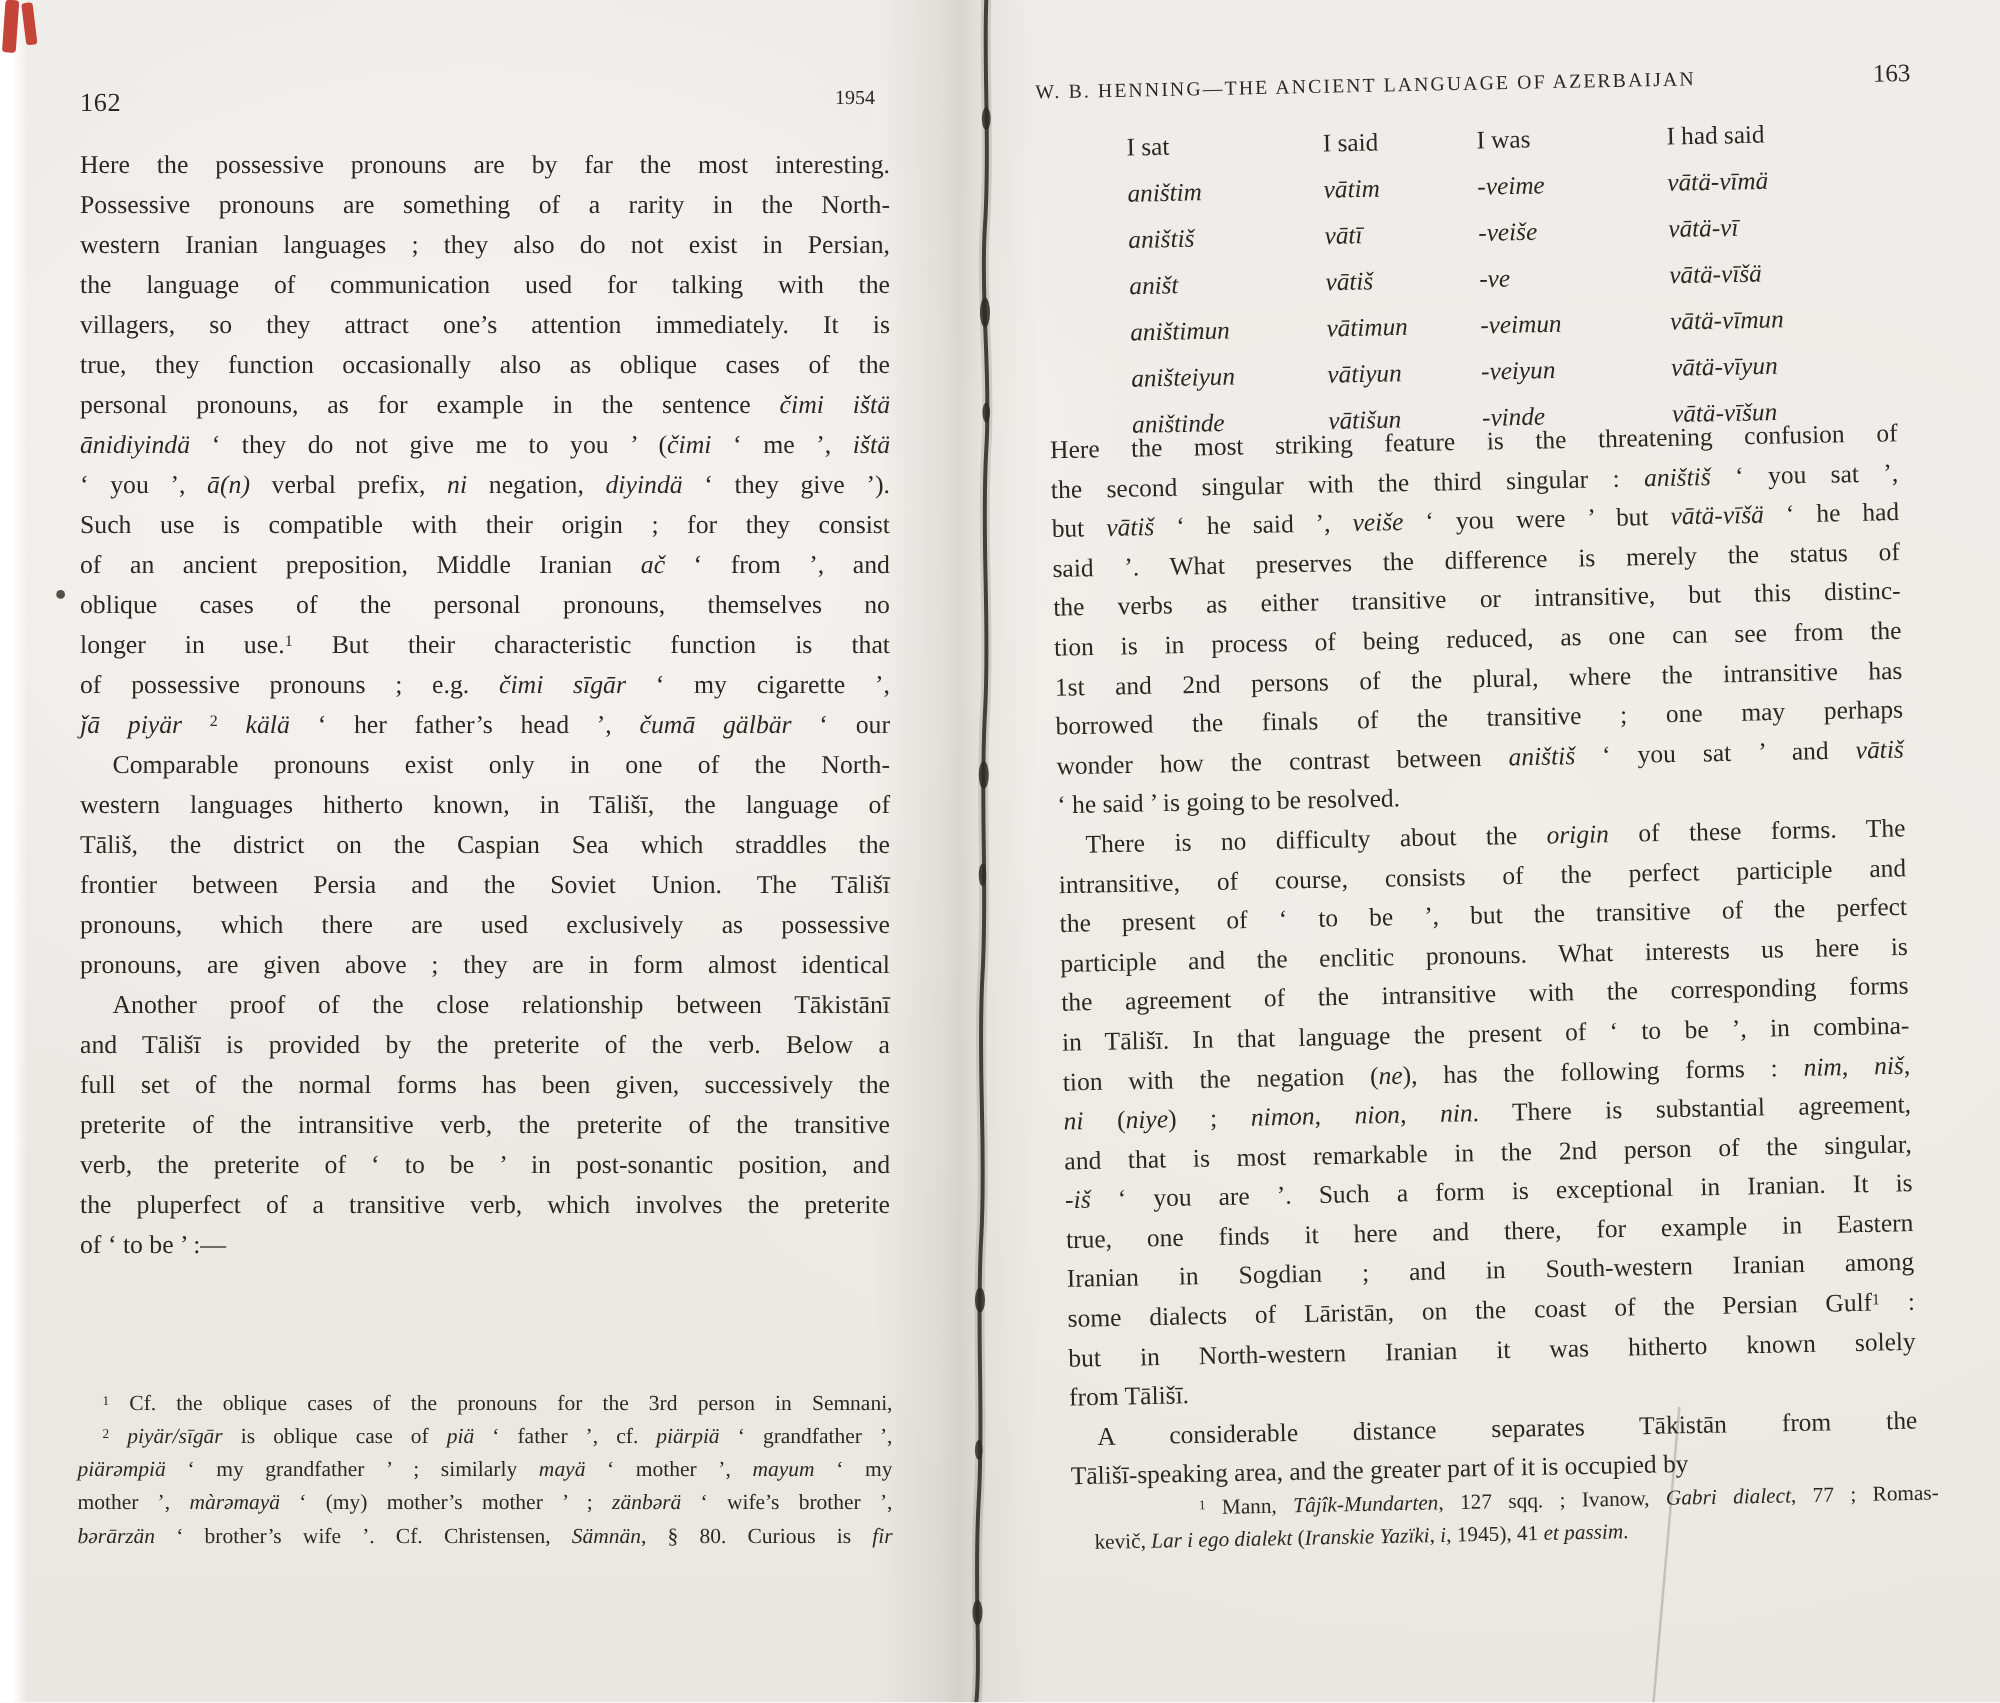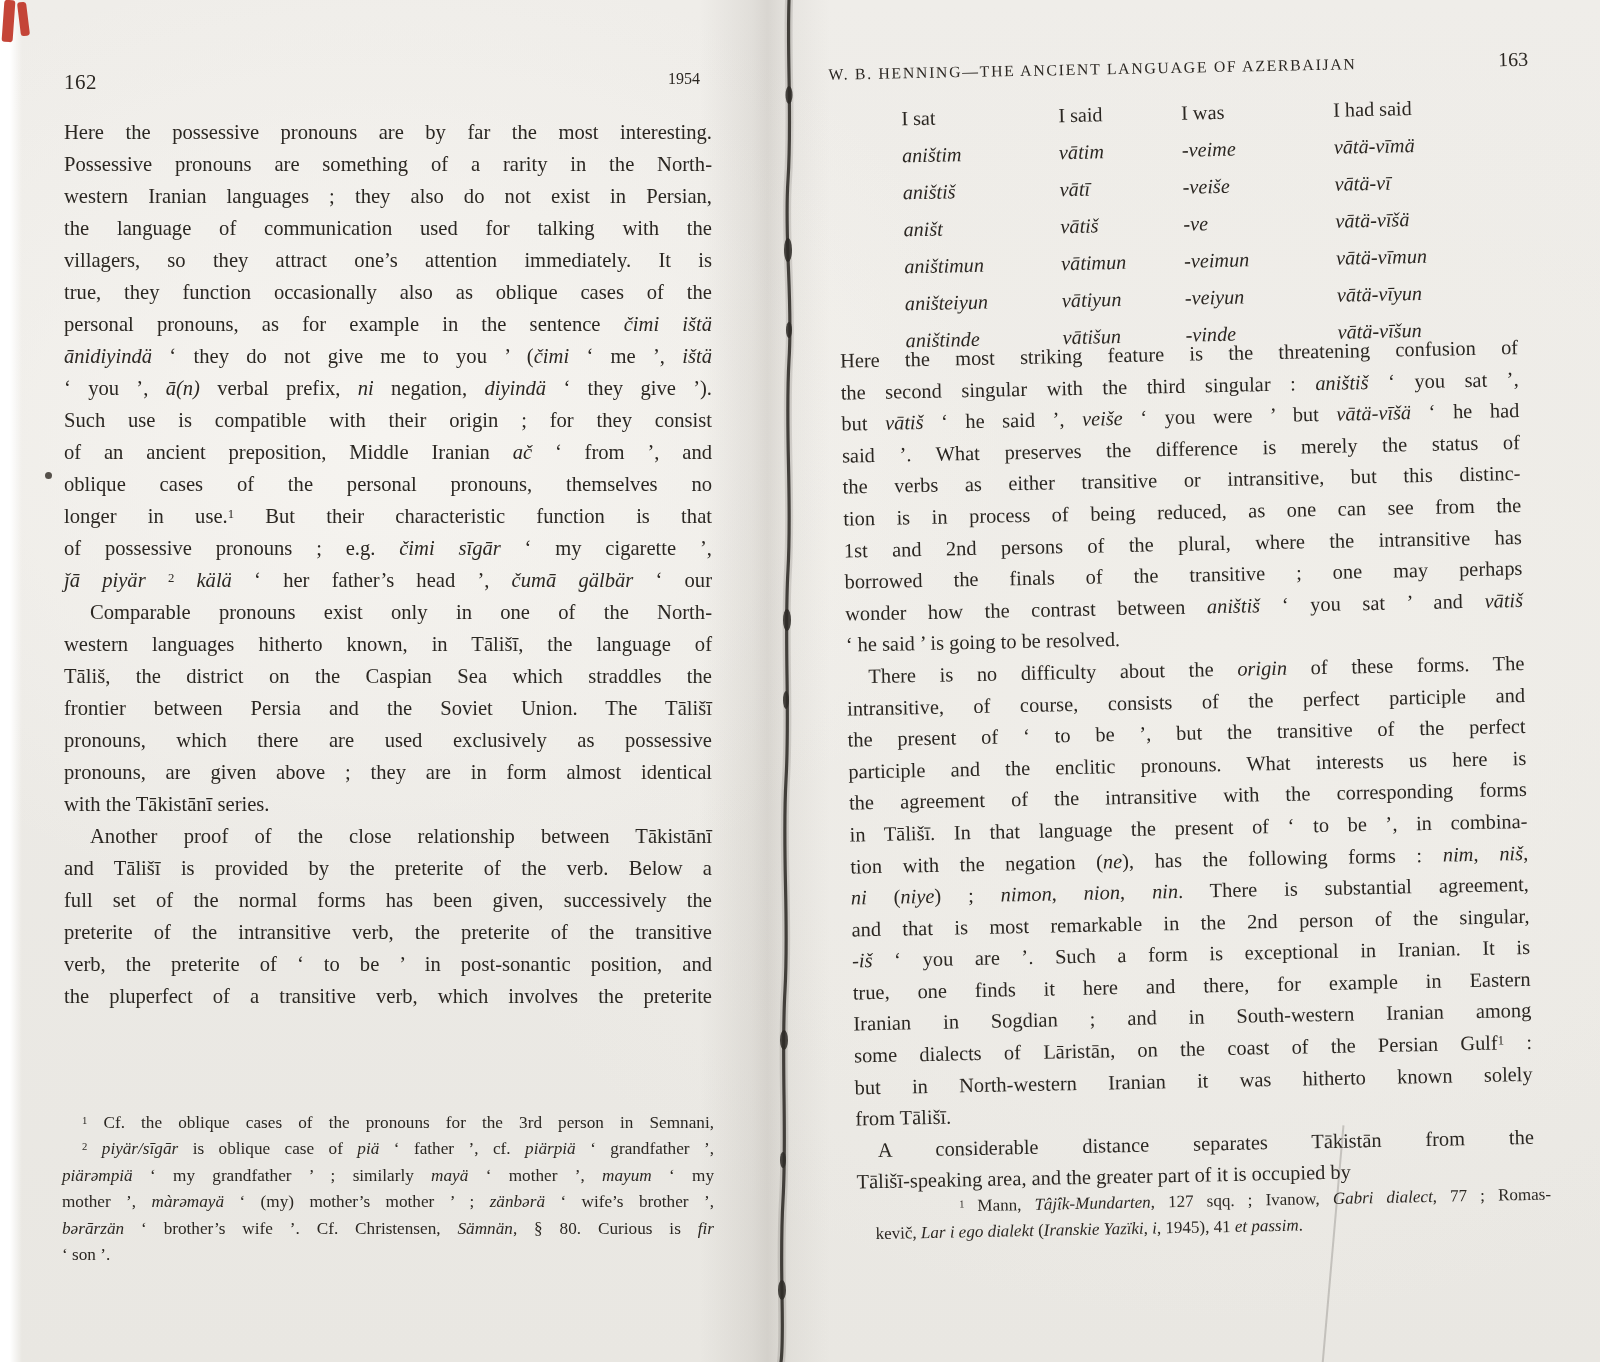--- a/index.html
+++ b/index.html
@@ -79,38 +79,37 @@
         <div class="line">oblique cases of the personal pronouns, themselves no</div>
         <div class="line"><span>longer in use.</span><sup>1</sup><span>  But their characteristic function is that</span></div>
         <div class="line"><span>of possessive pronouns ;  e.g. </span><span class="it">čimi sīgār</span><span> ‘ my cigarette ’,</span></div>
         <div class="line"><span class="it">ǰā piyär</span><span> </span><sup>2</sup><span> </span><span class="it">kälä</span><span> ‘ her father’s head ’, </span><span class="it">čumā gälbär</span><span> ‘ our</span></div>
         <div class="line ind">Comparable pronouns exist only in one of the North-</div>
         <div class="line">western languages hitherto known, in Tālišī, the language of</div>
         <div class="line">Tāliš, the district on the Caspian Sea which straddles the</div>
         <div class="line">frontier between Persia and the Soviet Union.  The Tālišī</div>
         <div class="line">pronouns, which there are used exclusively as possessive</div>
         <div class="line">pronouns, are given above ;  they are in form almost identical</div>
-        <div class="line last">with the Tākistānī series.</div>
         <div class="line ind">Another proof of the close relationship between Tākistānī</div>
         <div class="line">and Tālišī is provided by the preterite of the verb.  Below a</div>
         <div class="line">full set of the normal forms has been given, successively the</div>
         <div class="line">preterite of the intransitive verb, the preterite of the transitive</div>
         <div class="line">verb, the preterite of ‘ to be ’ in post-sonantic position, and</div>
         <div class="line">the pluperfect of a transitive verb, which involves the preterite</div>
+        <div class="line last">of ‘ to be ’ :—</div>
       </div>
 
     <div class="abs" id="margin-dot"></div>
 
     <div class="abs" id="left-footnotes">
         <div class="line ind"><sup>1</sup><span> Cf. the oblique cases of the pronouns for the 3rd person in Semnani,</span></div>
         <div class="line ind"><sup>2</sup><span> </span><span class="it">piyär/sīgār</span><span> is oblique case of </span><span class="it">piä</span><span> ‘ father ’, cf. </span><span class="it">piärpiä</span><span> ‘ grandfather ’,</span></div>
         <div class="line"><span class="it">piärəmpiä</span><span> ‘ my grandfather ’ ;  similarly </span><span class="it">mayä</span><span> ‘ mother ’, </span><span class="it">mayum</span><span> ‘ my</span></div>
         <div class="line"><span>mother ’, </span><span class="it">màrəmayä</span><span> ‘ (my) mother’s mother ’ ;  </span><span class="it">zänbərä</span><span> ‘ wife’s brother ’,</span></div>
         <div class="line"><span class="it">bərārzän</span><span> ‘ brother’s wife ’.  Cf. Christensen, </span><span class="it">Sämnän</span><span>, § 80.  Curious is </span><span class="it">fir</span></div>
-        <div class="line last">‘ son ’.</div>
       </div>
   </div>
 
   <div class="abs" id="gutter-shade"></div>
   <svg class="abs" id="gutter-svg" width="70" height="1362" viewBox="0 0 70 1362">
     <path d="M44 0 C42 60,47 120,43 180 C39 240,48 300,44 360 C40 430,47 500,43 570 C39 640,45 710,41 780 C37 850,44 920,40 990 C36 1060,42 1130,38 1200 C34 1270,40 1330,36 1362" fill="none" stroke="#5a544c" stroke-width="8" opacity="0.18" stroke-linecap="round"></path>
     <path d="M44 0 C42 60,47 120,43 180 C39 240,48 300,44 360 C40 430,47 500,43 570 C39 640,45 710,41 780 C37 850,44 920,40 990 C36 1060,42 1130,38 1200 C34 1270,40 1330,36 1362" fill="none" stroke="#33302b" stroke-width="3.2" opacity="0.9" stroke-linecap="round"></path>
     <g fill="#2e2b27" opacity="0.85">
       <ellipse cx="44" cy="95" rx="3.5" ry="9"></ellipse>
       <ellipse cx="43" cy="250" rx="4" ry="12"></ellipse>

